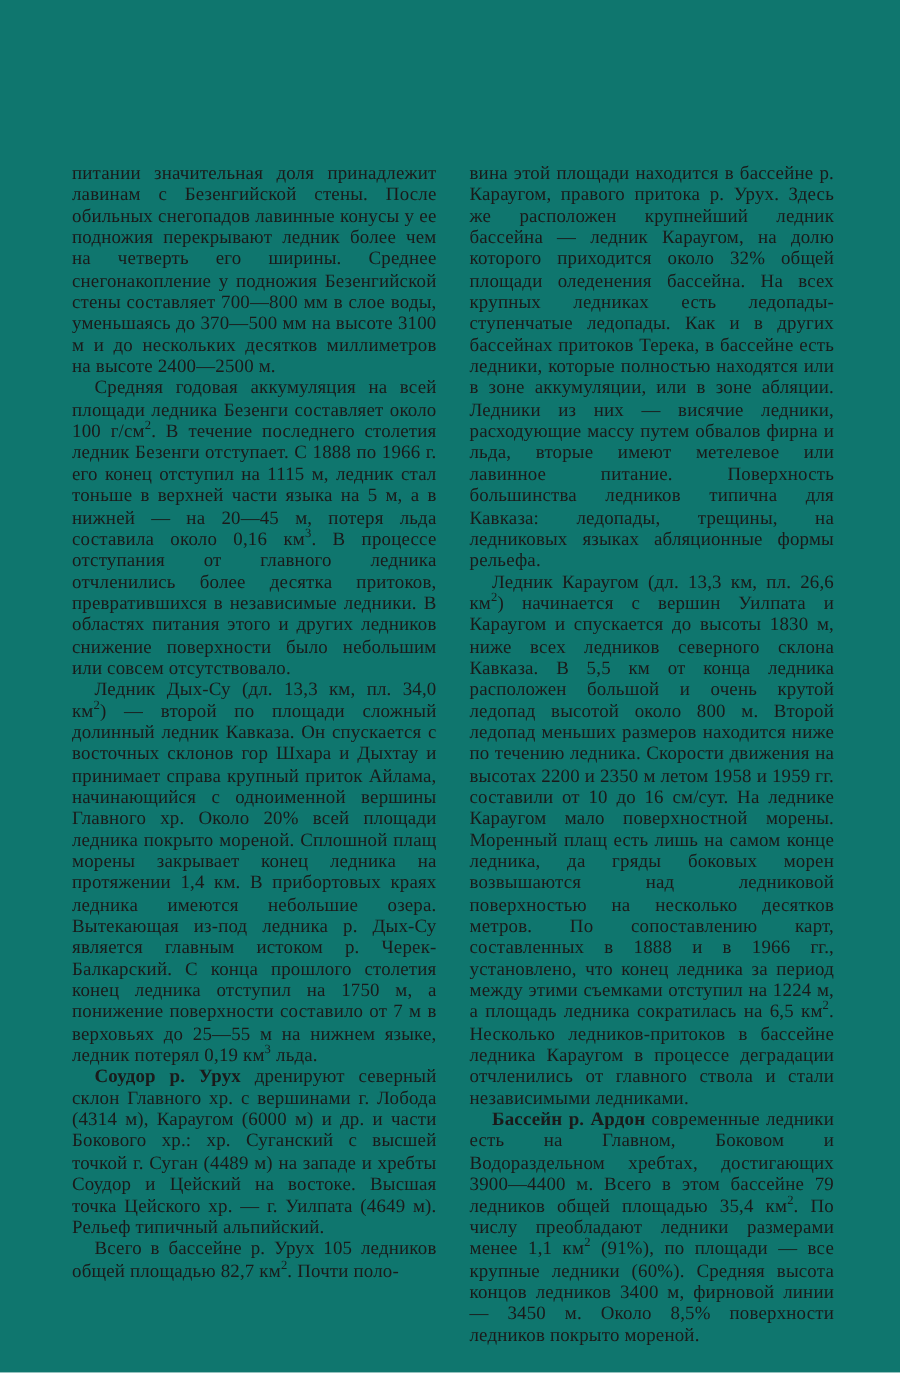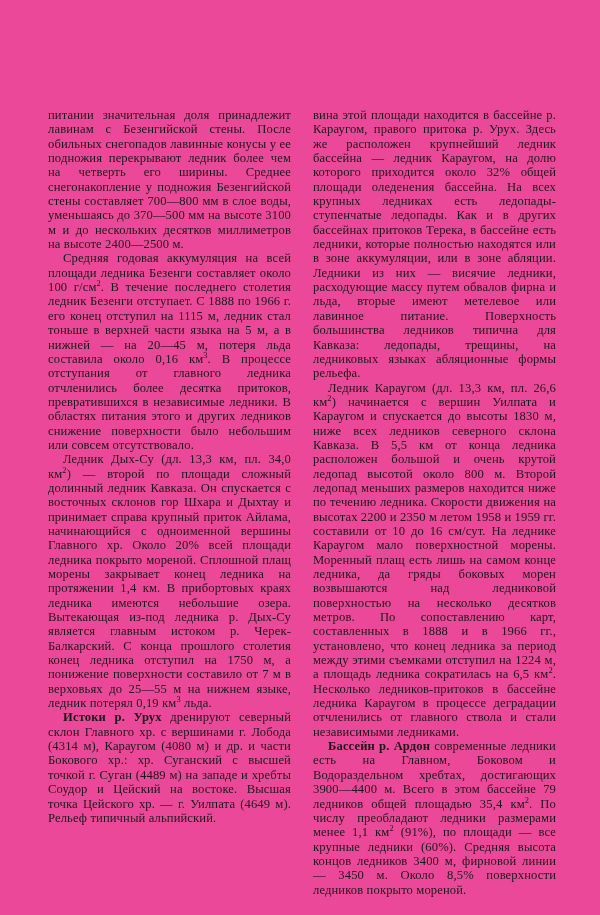--- a/index.html
+++ b/index.html
@@ -13,21 +13,21 @@
     font-family: "Liberation Serif", serif;
     color: #1a1a1a;
     overflow: hidden;
   }
   .page {
     position: relative;
     width: 600px;
     height: 915px;
     box-sizing: border-box;
     padding: 108px 44px 40px 48px;
-    background: #ec4899;
+    background: #0f766e;
   }
   .columns {
     display: flex;
     flex-direction: row;
     gap: 22px;
     height: 100%;
   }
   .col {
     width: 243px;
     flex: 0 0 243px;
@@ -68,21 +68,24 @@
 
     <div class="col">
       <p class="noindent">питании значительная доля принадлежит лавинам с Безенгийской стены. После обильных снегопадов лавинные конусы у ее подножия перекрывают ледник более чем на четверть его ширины. Среднее снегонакопление у подножия Безенгийской стены составляет 700—800 мм в слое воды, уменьшаясь до 370—500 мм на высоте 3100 м и до нескольких десятков миллиметров на высоте 2400—2500 м.</p>
       <p>
         <span>Средняя годовая аккумуляция на всей площади ледника Безенги составляет около 100 г/см<sup>2</sup>. В течение последнего столетия ледник Безенги отступает. С 1888 по 1966 г. его конец отступил на 1115 м, ледник стал тоньше в верхней части языка на 5 м, а в нижней — на 20—45 м, потеря льда составила около 0,16 км<sup>3</sup>. В процессе отступания от главного ледника отчленились более десятка притоков, превратившихся в независимые ледники. В областях питания этого и других ледников снижение поверхности было небольшим или совсем отсутствовало.</span>
       </p>
       <p>
         <span class="run-in">Ледник Дых-Су</span><span> (дл. 13,3 км, пл. 34,0 км<sup>2</sup>) — второй по площади сложный долинный ледник Кавказа. Он спускается с восточных склонов гор Шхара и Дыхтау и принимает справа крупный приток Айлама, начинающийся с одноименной вершины Главного хр. Около 20% всей площади ледника покрыто мореной. Сплошной плащ морены закрывает конец ледника на протяжении 1,4 км. В прибортовых краях ледника имеются небольшие озера. Вытекающая из-под ледника р. Дых-Су является главным истоком р. Черек-Балкарский. С конца прошлого столетия конец ледника отступил на 1750 м, а понижение поверхности составило от 7 м в верховьях до 25—55 м на нижнем языке, ледник потерял 0,19 км<sup>3</sup> льда.</span>
       </p>
       <p>
-        <span class="run-in-bold">Истоки р. Урух</span><span> дренируют северный склон Главного хр. с вершинами г. Лобода (4314 м), Караугом (4080 м) и др. и части Бокового хр.: хр. Суганский с высшей точкой г. Суган (4489 м) на западе и хребты Соудор и Цейский на востоке. Высшая точка Цейского хр. — г. Уилпата (4649 м). Рельеф типичный альпийский.</span>
+        <span class="run-in-bold">Соудор р. Урух</span><span> дренируют северный склон Главного хр. с вершинами г. Лобода (4314 м), Караугом (6000 м) и др. и части Бокового хр.: хр. Суганский с высшей точкой г. Суган (4489 м) на западе и хребты Соудор и Цейский на востоке. Высшая точка Цейского хр. — г. Уилпата (4649 м). Рельеф типичный альпийский.</span>
+      </p>
+      <p>
+        <span>Всего в бассейне р. Урух 105 ледников общей площадью 82,7 км<sup>2</sup>. Почти поло-</span>
       </p>
     </div>
 
     <div class="col">
       <p class="noindent">вина этой площади находится в бассейне р. Караугом, правого притока р. Урух. Здесь же расположен крупнейший ледник бассейна — ледник Караугом, на долю которого приходится около 32% общей площади оледенения бассейна. На всех крупных ледниках есть ледопады-ступенчатые ледопады. Как и в других бассейнах притоков Терека, в бассейне есть ледники, которые полностью находятся или в зоне аккумуляции, или в зоне абляции. Ледники из них — висячие ледники, расходующие массу путем обвалов фирна и льда, вторые имеют метелевое или лавинное питание. Поверхность большинства ледников типична для Кавказа: ледопады, трещины, на ледниковых языках абляционные формы рельефа.</p>
       <p>
         <span class="run-in">Ледник Караугом</span><span> (дл. 13,3 км, пл. 26,6 км<sup>2</sup>) начинается с вершин Уилпата и Караугом и спускается до высоты 1830 м, ниже всех ледников северного склона Кавказа. В 5,5 км от конца ледника расположен большой и очень крутой ледопад высотой около 800 м. Второй ледопад меньших размеров находится ниже по течению ледника. Скорости движения на высотах 2200 и 2350 м летом 1958 и 1959 гг. составили от 10 до 16 см/сут. На леднике Караугом мало поверхностной морены. Моренный плащ есть лишь на самом конце ледника, да гряды боковых морен возвышаются над ледниковой поверхностью на несколько десятков метров. По сопоставлению карт, составленных в 1888 и в 1966 гг., установлено, что конец ледника за период между этими съемками отступил на 1224 м, а площадь ледника сократилась на 6,5 км<sup>2</sup>. Несколько ледников-притоков в бассейне ледника Караугом в процессе деградации отчленились от главного ствола и стали независимыми ледниками.</span>
       </p>
       <p>
         <span class="run-in-bold">Бассейн р. Ардон</span><span> современные ледники есть на Главном, Боковом и Водораздельном хребтах, достигающих 3900—4400 м. Всего в этом бассейне 79 ледников общей площадью 35,4 км<sup>2</sup>. По числу преобладают ледники размерами менее 1,1 км<sup>2</sup> (91%), по площади — все крупные ледники (60%). Средняя высота концов ледников 3400 м, фирновой линии — 3450 м. Около 8,5% поверхности ледников покрыто мореной.</span>

